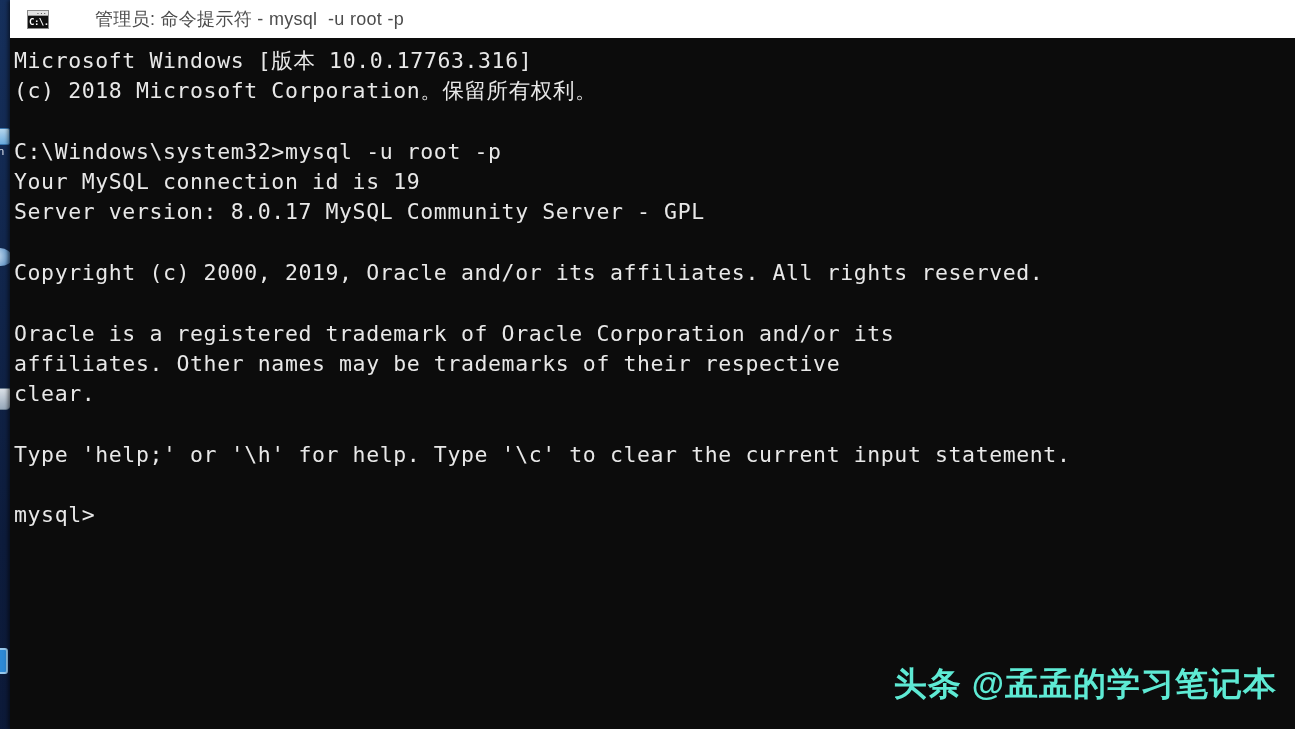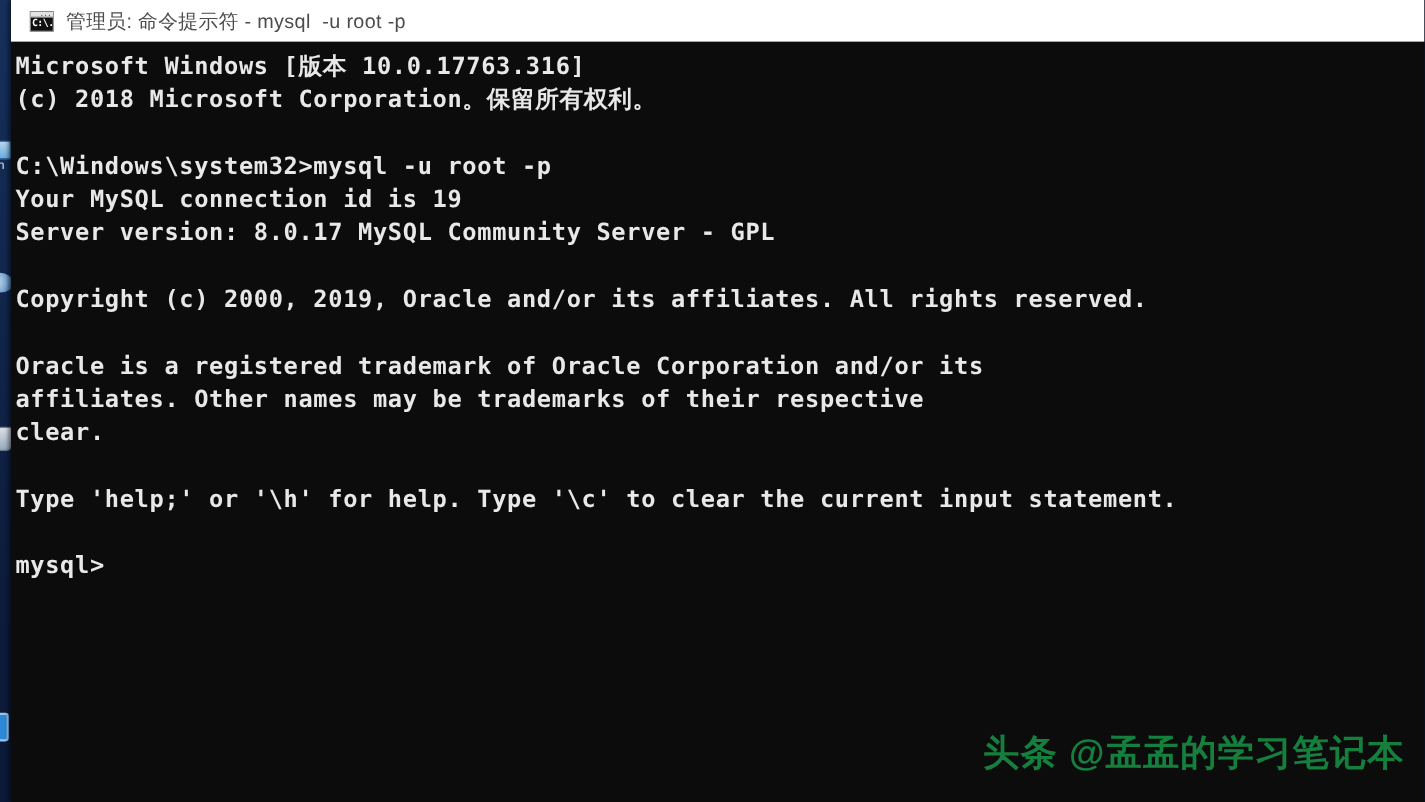--- a/index.html
+++ b/index.html
@@ -131,20 +131,21 @@
     line-height: 13px;
     padding-left: 1px;
     letter-spacing: -0.5px;
   }
   #title-text {
     font-family: "Liberation Sans", sans-serif;
     font-size: 18px;
     color: #4c4c4c;
     letter-spacing: 0.3px;
     white-space: pre;
+    margin-left: 35px;
   }
 
   
   #console-body {
     position: absolute;
     top: 38px;
     left: 0;
     right: 0;
     bottom: 0;
     background: #0c0c0c;
@@ -152,33 +153,32 @@
     box-sizing: border-box;
   }
   .term-line {
     font-family: "DejaVu Sans Mono", monospace;
     font-size: 21.5px;
     line-height: 30.3px;
     color: #e8e8e8;
     white-space: pre;
     letter-spacing: 0.6px;
     height: 30.3px;
-    font-weight: bold;
   }
   .term-line.blank { color: transparent; }
 
   
   #watermark {
     position: absolute;
     right: 18px;
     bottom: 22px;
     font-family: "Liberation Sans", sans-serif;
     font-size: 33px;
     font-weight: bold;
-    color: #15803d;
+    color: #5eead4;
     letter-spacing: 1px;
     white-space: pre;
   }
 </style>
 </head>
 <body>
 
 <div id="desktop">
   <div class="desktop-icon" id="icon-computer">
     <span class="icon-glyph glyph-monitor"></span>

